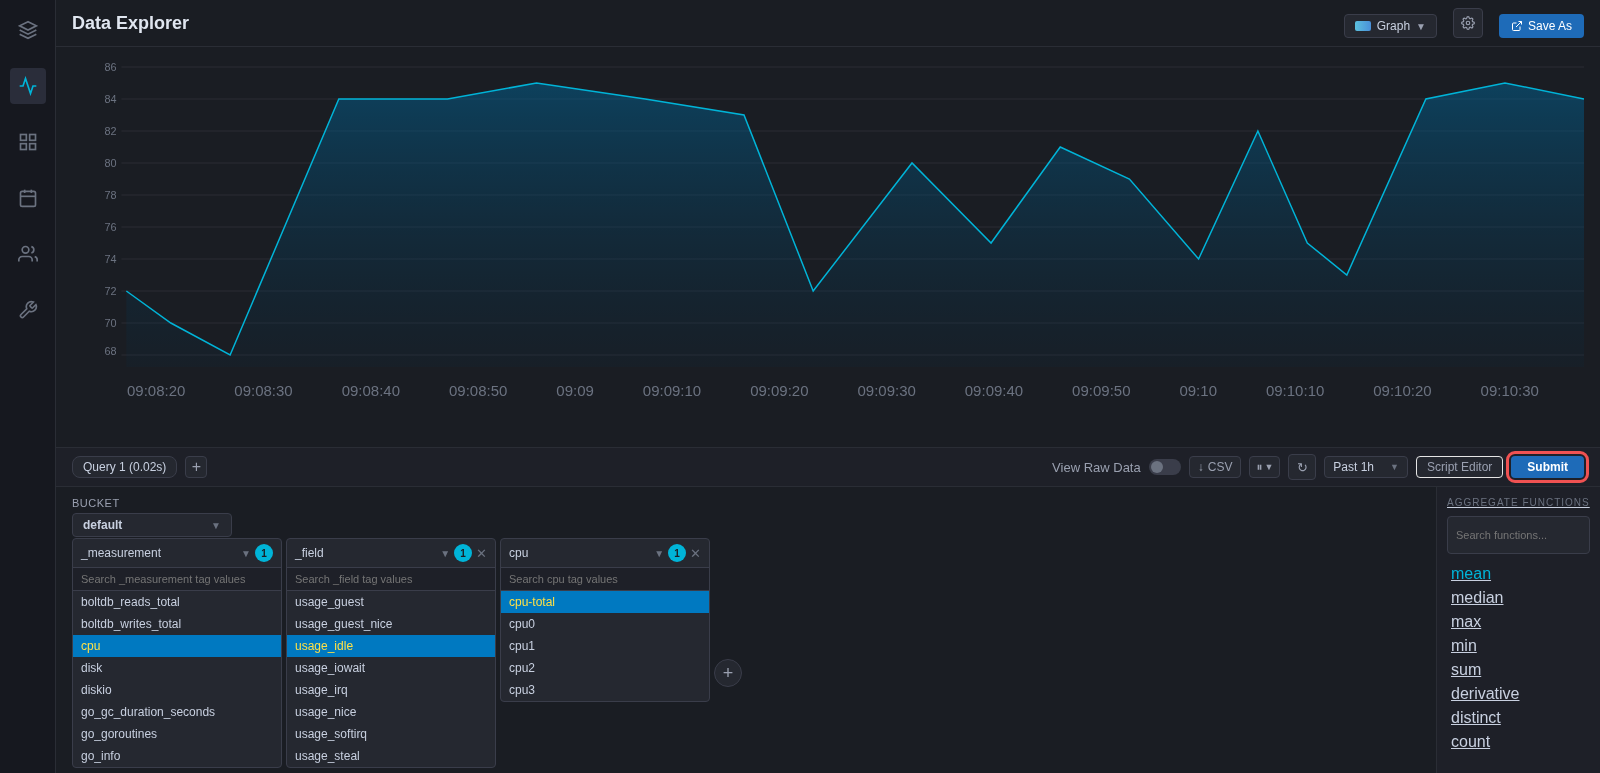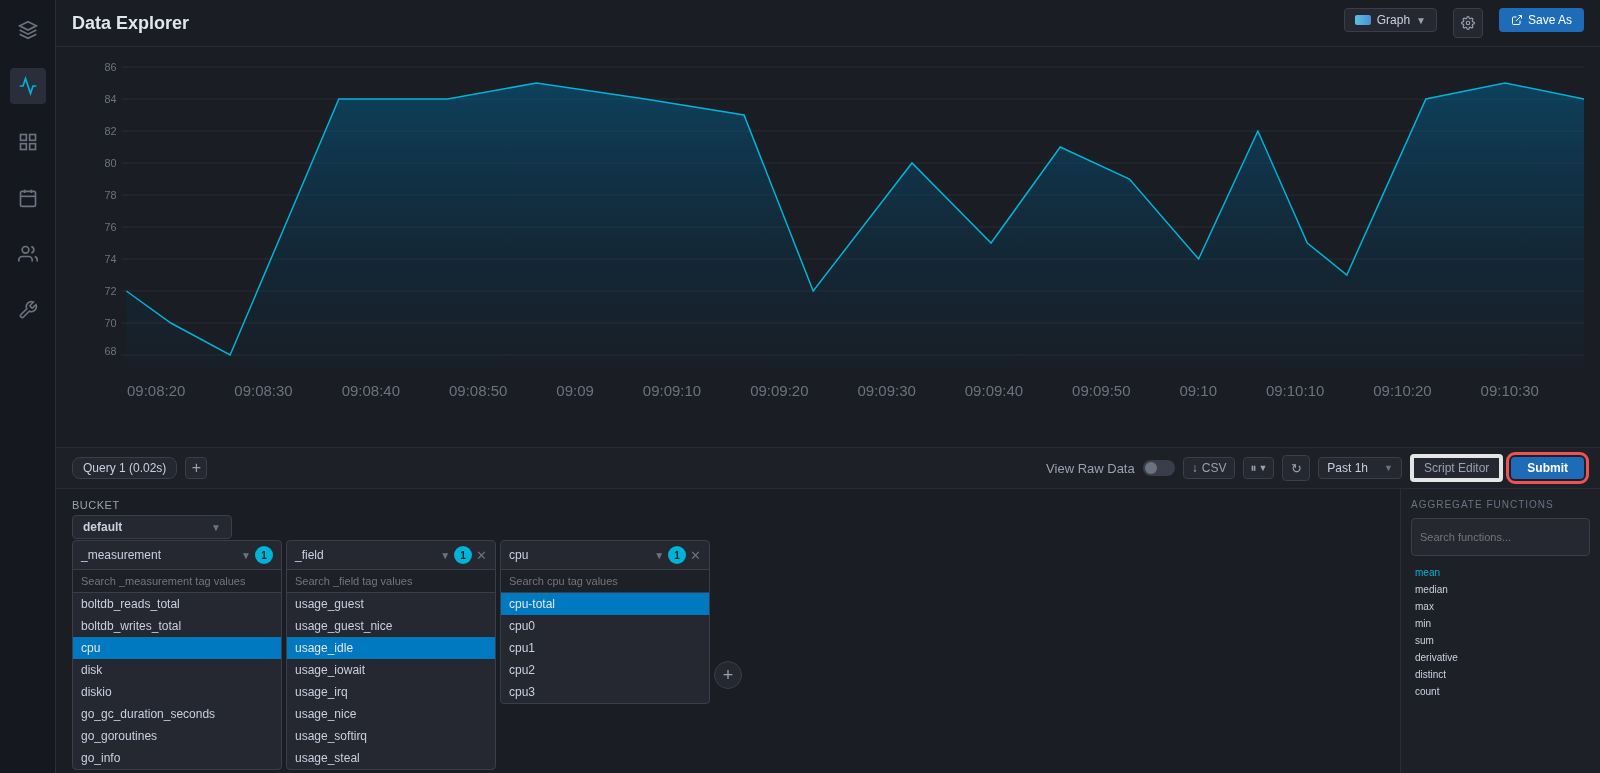--- a/index.html
+++ b/index.html
@@ -59,21 +59,21 @@
       border-bottom: 1px solid #2a2d35;
       flex-shrink: 0;
     }
     .header-title {
       font-size: 18px;
       font-weight: 600;
       color: #e0e6f0;
     }
     .header-right {
       display: flex;
-      align-items: flex-start;
+      align-items: flex-end;
       gap: 16px;
     }
     .graph-selector {
       display: flex;
       align-items: center;
       background: #252830;
       border: 1px solid #3a3d4a;
       border-radius: 4px;
       padding: 4px 10px;
       gap: 6px;
@@ -231,21 +231,21 @@
       background: #252830;
       border: 1px solid #3a3d4a;
       border-radius: 4px;
       color: #c8d0e0;
       padding: 3px 8px;
       cursor: pointer;
       font-size: 12px;
     }
     .script-editor-btn {
       background: #252830;
-      border: 4px solid #e5e5e5;
+      border: 1px solid #e5e5e5;
       border-radius: 4px;
       color: #9aa0b0;
       padding: 3px 10px;
       cursor: pointer;
       font-size: 12px;
     }
     .submit-btn {
       background: #1e6bb8;
       border: none;
       border-radius: 4px;
@@ -340,21 +340,21 @@
       outline: none;
     }
     .filter-item {
       padding: 4px 8px;
       font-size: 12px;
       color: #c8d0e0;
       cursor: pointer;
     }
     .filter-item.selected {
       background: #0079c1;
-      color: #e5e5e5;
+      color: #fde047;
     }
 
     .plus-col-btn {
       width: 28px;
       height: 28px;
       background: #252830;
       border: 1px solid #3a3d4a;
       border-radius: 50%;
       display: flex;
       align-items: center;
@@ -365,24 +365,25 @@
       align-self: center;
       margin-top: 40px;
     }
 
     
     .agg-panel {
       position: absolute;
       right: 0;
       top: 0;
       bottom: 0;
-      width: 200px;
+      width: 164px;
       background: #1e2028;
       border-left: 1px solid #2a2d35;
       padding: 10px;
+      text-decoration: underline;
     }
     .agg-title {
       font-size: 10px;
       color: #6b7280;
       letter-spacing: 1px;
       text-transform: uppercase;
       margin-bottom: 8px;
     }
     .agg-search {
       width: 100%;
@@ -390,21 +391,21 @@
       border: 1px solid #3a3d4a;
       border-radius: 4px;
       padding: 12px 8px;
       color: #9aa0b0;
       font-size: 11px;
       outline: none;
       margin-bottom: 8px;
     }
     .agg-item {
       padding: 3px 4px;
-      font-size: 10px;
+      font-size: 16px;
       color: #c8d0e0;
       cursor: pointer;
       border-radius: 3px;
     }
     .agg-item.highlighted {
       color: #00b4d8;
     }
 
     .x-axis-labels {
       display: flex;

